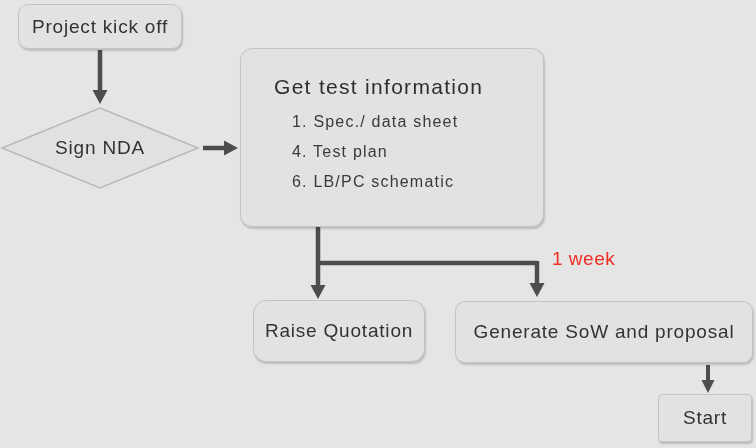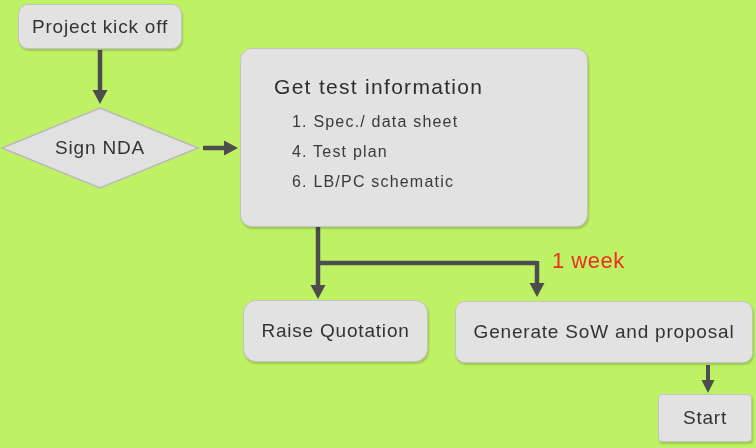--- a/index.html
+++ b/index.html
@@ -4,21 +4,21 @@
 <style>
   html, body {
     margin: 0;
     padding: 0;
     background: #ffffff;
   }
   .stage {
     position: relative;
     width: 756px;
     height: 448px;
-    background: #bef264;
+    background: #e5e5e5;
     font-family: "Liberation Sans", sans-serif;
     color: #333333;
     overflow: hidden;
   }
   .connectors {
     position: absolute;
     left: 0;
     top: 0;
     width: 756px;
     height: 448px;
@@ -32,23 +32,23 @@
     box-shadow: 1px 2px 2px rgba(0,0,0,0.18);
     display: flex;
     align-items: center;
     justify-content: center;
     font-size: 19px;
     letter-spacing: 0.8px;
     color: #333333;
     box-sizing: border-box;
   }
   .node-kickoff   { left: 18px;  top: 4px;   width: 164px; height: 45px; }
-  .node-getinfo   { left: 240px; top: 48px;  width: 348px; height: 179px;
+  .node-getinfo   { left: 240px; top: 48px;  width: 304px; height: 179px;
                     border-radius: 12px; display: block; }
-  .node-raise     { left: 243px; top: 300px; width: 185px; height: 62px; border-radius: 13px; }
+  .node-raise     { left: 253px; top: 300px; width: 172px; height: 62px; border-radius: 13px; }
   .node-generate  { left: 455px; top: 301px; width: 298px; height: 62px; justify-content: center; }
   .node-start     { left: 658px; top: 394px; width: 94px;  height: 48px;
                     border-radius: 4px; text-align: center; }
   .diamond-label {
     position: absolute;
     left: 10px;
     top: 133px;
     width: 180px;
     height: 30px;
     display: flex;
@@ -69,21 +69,21 @@
     font-size: 16px;
     letter-spacing: 1.2px;
     line-height: 30px;
     padding-left: 51px;
     color: #3a3a3a;
   }
   .week-label {
     position: absolute;
     left: 552px;
     top: 248px;
-    font-size: 22px;
+    font-size: 19px;
     letter-spacing: 0.5px;
     color: #ee2d24;
   }
 </style>
 </head>
 <body>
 
 <div class="stage">
 
   <svg class="connectors" viewBox="0 0 756 448" xmlns="http://www.w3.org/2000/svg">

